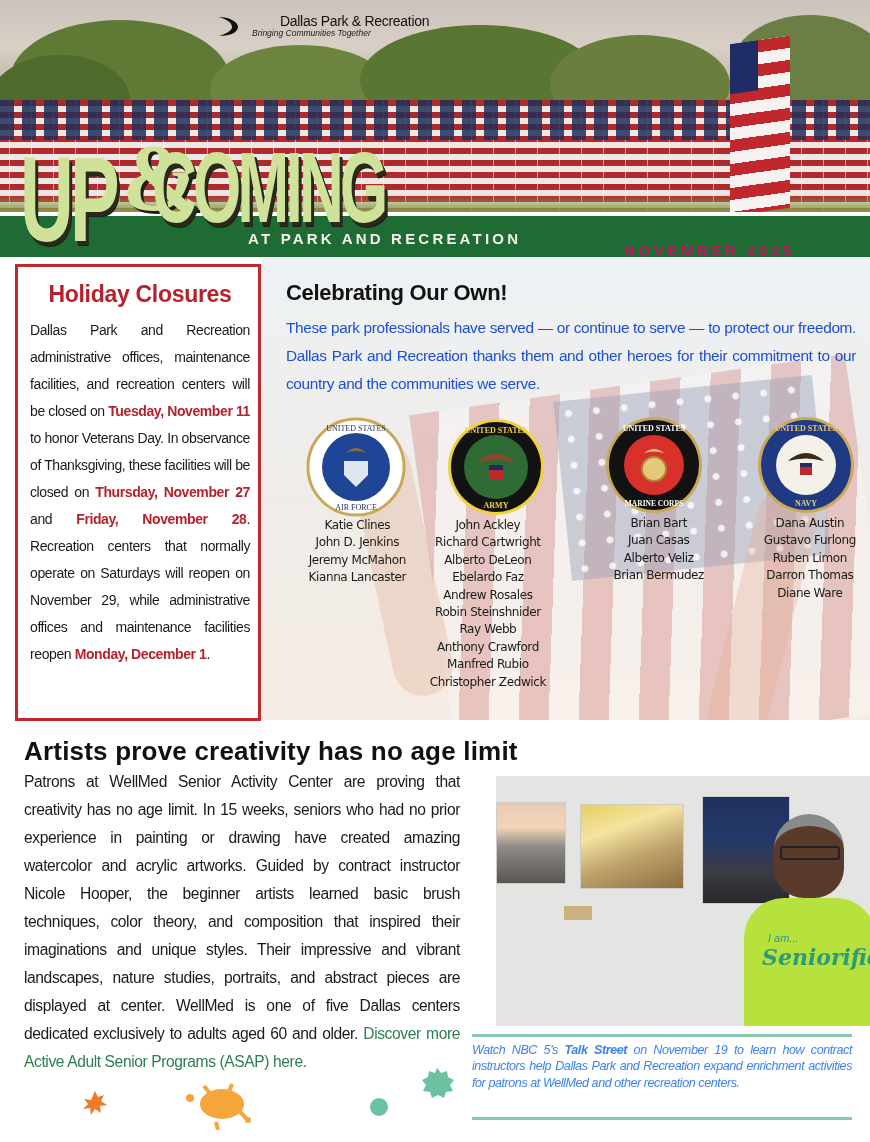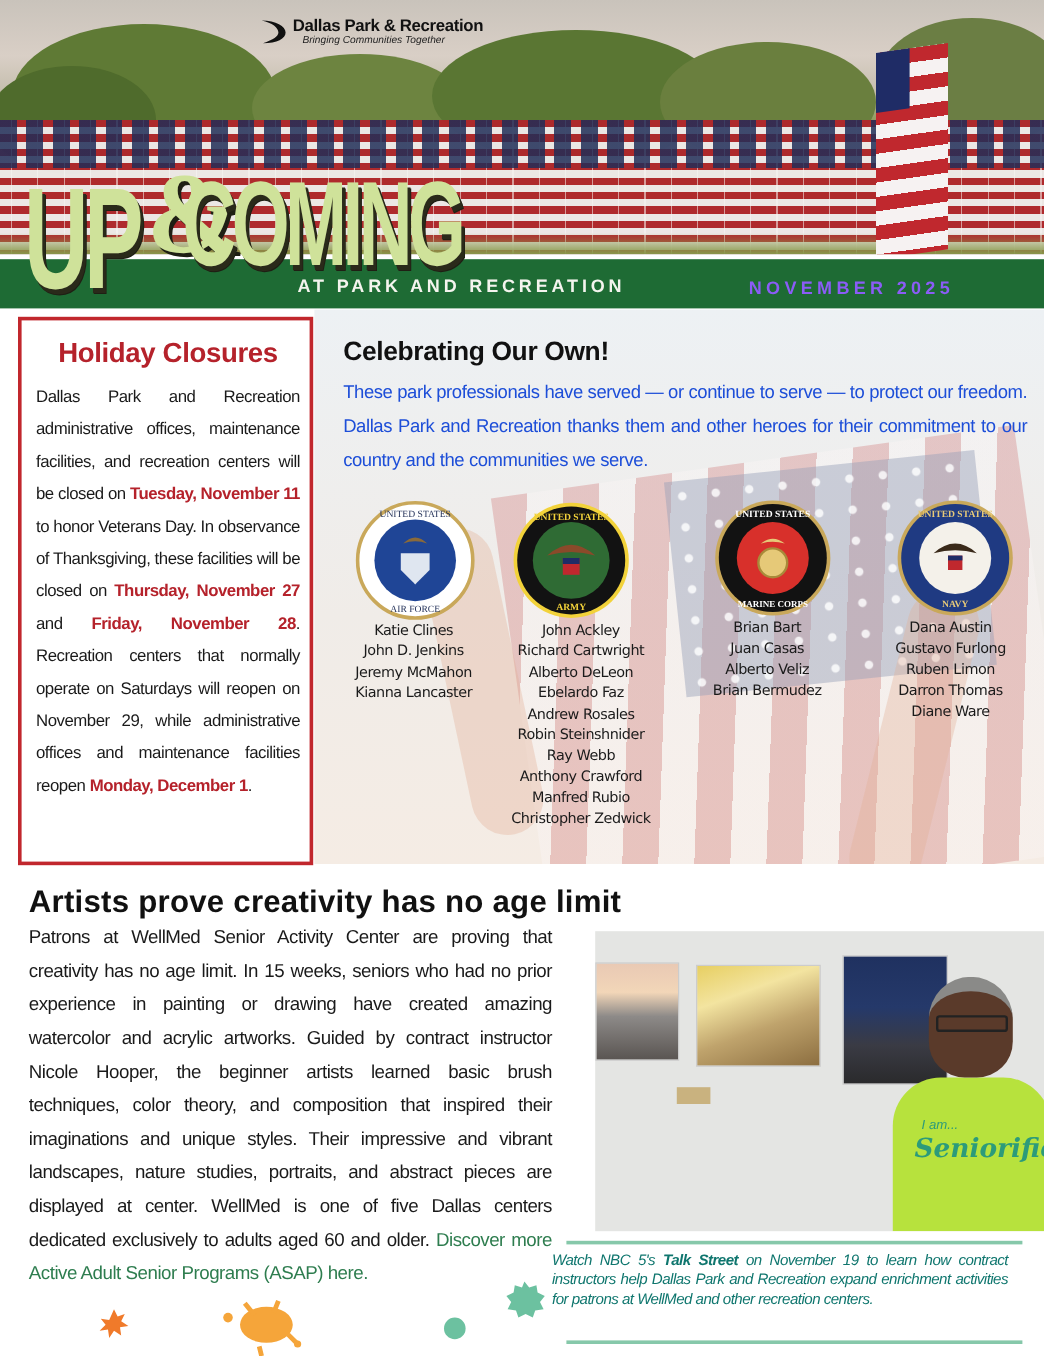--- a/index.html
+++ b/index.html
@@ -36,21 +36,21 @@
   }
   .big-flag::before {
     content: ""; position: absolute; left: 0; top: 0; width: 28px; height: 50px; background: #1f2c66;
   }
 
   .logo {
     position: absolute; left: 216px; top: 14px; display: flex; align-items: center; gap: 4px;
   }
   .logo-mark { width: 24px; height: 24px; }
   .logo-text { display: flex; flex-direction: column; line-height: 1; }
-  .logo-title { font-weight: bold; font-size: 14px; color: #111; letter-spacing: -0.3px; }
+  .logo-title { font-weight: normal; font-size: 14px; color: #111; letter-spacing: -0.3px; margin-left: 36px; }
   .logo-tag { font-style: italic; font-size: 8.5px; color: #222; margin-left: 8px; margin-top: 1px; }
 
   .title-wrap {
     position: absolute; left: 20px; top: 118px; height: 130px; display: flex; align-items: flex-end;
     z-index: 3;
   }
   .title-up, .title-coming {
     font-family: "Liberation Sans", sans-serif; font-weight: bold; color: #cfe29a;
     font-size: 120px; line-height: 0.82; letter-spacing: -6px;
     transform: scaleX(0.62); transform-origin: left bottom;
@@ -67,21 +67,21 @@
   .green-bar {
     position: absolute; left: 0; top: 216px; width: 870px; height: 41px; background: #1e6b34;
     z-index: 2;
   }
   .white-gap { position: absolute; left: 0; top: 212px; width: 870px; height: 4px; background: #ffffff; z-index: 2; }
   .bar-sub {
     position: absolute; left: 248px; top: 230px; color: #f4f4ee; font-weight: bold;
     font-size: 15px; letter-spacing: 3.2px; z-index: 4;
   }
   .bar-date {
-    position: absolute; left: 624px; top: 232px; color: #8b5cf6; font-weight: bold;
+    position: absolute; left: 624px; top: 242px; color: #be185d; font-weight: bold;
     font-size: 15px; letter-spacing: 3.6px; z-index: 4;
   }
 
   
   .celebrate-bg {
     position: absolute; left: 262px; top: 258px; width: 608px; height: 462px;
     background: linear-gradient(180deg, #edf1f4 0%, #f0ece8 55%, #f5ece4 100%);
     overflow: hidden;
   }
   .bg-flag {
@@ -116,21 +116,21 @@
   .hl { color: #b5222b; font-weight: bold; }
 
   
   .celebrate {
     position: absolute; left: 286px; top: 280px; width: 570px; z-index: 2;
   }
   .celebrate h2 { font-size: 22px; font-weight: bold; color: #111; letter-spacing: -0.3px; margin-bottom: 8px; }
   .celebrate p { font-size: 15.4px; line-height: 28px; color: #1d4ed8; letter-spacing: -0.35px; text-align: justify; }
 
   .branches { position: absolute; left: 262px; top: 415px; width: 608px; height: 290px; z-index: 2; }
-  .branch { position: absolute; display: flex; flex-direction: column; align-items: flex-start; }
+  .branch { position: absolute; display: flex; flex-direction: column; align-items: flex-end; }
   .seal { width: 100px; height: 100px; }
   .names { text-align: center; }
   .names div { font-size: 12px; line-height: 17.4px; color: #1a1a1a; font-family: "DejaVu Sans", sans-serif; letter-spacing: -0.4px; }
 
   
   .artists-title {
     position: absolute; left: 24px; top: 736px; font-size: 26px; font-weight: bold; color: #111;
     letter-spacing: 0.2px;
   }
   .artists-body {
@@ -153,22 +153,22 @@
   .head { position: absolute; left: 30px; top: 0; width: 70px; height: 84px; border-radius: 35px 35px 30px 30px; background: #5a3a2a; border-top: 12px solid #8a8a88; }
   .glasses { position: absolute; left: 36px; top: 32px; width: 60px; height: 14px; border: 2px solid #222; border-radius: 3px; }
   .shirt { position: absolute; left: 0; top: 84px; width: 132px; height: 128px; background: #b7e23d; border-radius: 40px 40px 0 0; }
   .shirt-text { position: absolute; left: 18px; top: 130px; color: #2c9b7a; font-style: italic; font-weight: bold; font-size: 22px; font-family: "DejaVu Serif", serif; }
   .shirt-small { position: absolute; left: 24px; top: 118px; color: #2c9b7a; font-style: italic; font-size: 11px; }
 
   .rule { position: absolute; left: 472px; width: 380px; height: 3px; background: #86c8aa; }
   .rule.r1 { top: 1034px; }
   .rule.r2 { top: 1117px; }
   .caption {
-    position: absolute; left: 460px; top: 1042px; width: 380px; font-style: italic; font-size: 12.6px;
-    line-height: 16.3px; color: #0f766e; letter-spacing: -0.45px; text-align: justify;
+    position: absolute; left: 472px; top: 1042px; width: 380px; font-style: italic; font-size: 12.6px;
+    line-height: 16.3px; color: #3b82f6; letter-spacing: -0.45px; text-align: justify;
   }
   .caption b { font-weight: bold; }
 </style>
 </head>
 <body>
 
 <div class="hero">
   <svg class="trees" viewBox="0 0 870 212" preserveAspectRatio="none">
     <ellipse cx="120" cy="80" rx="110" ry="60" fill="#5f7a35"></ellipse>
     <ellipse cx="60" cy="100" rx="70" ry="45" fill="#4f6b2c"></ellipse>

